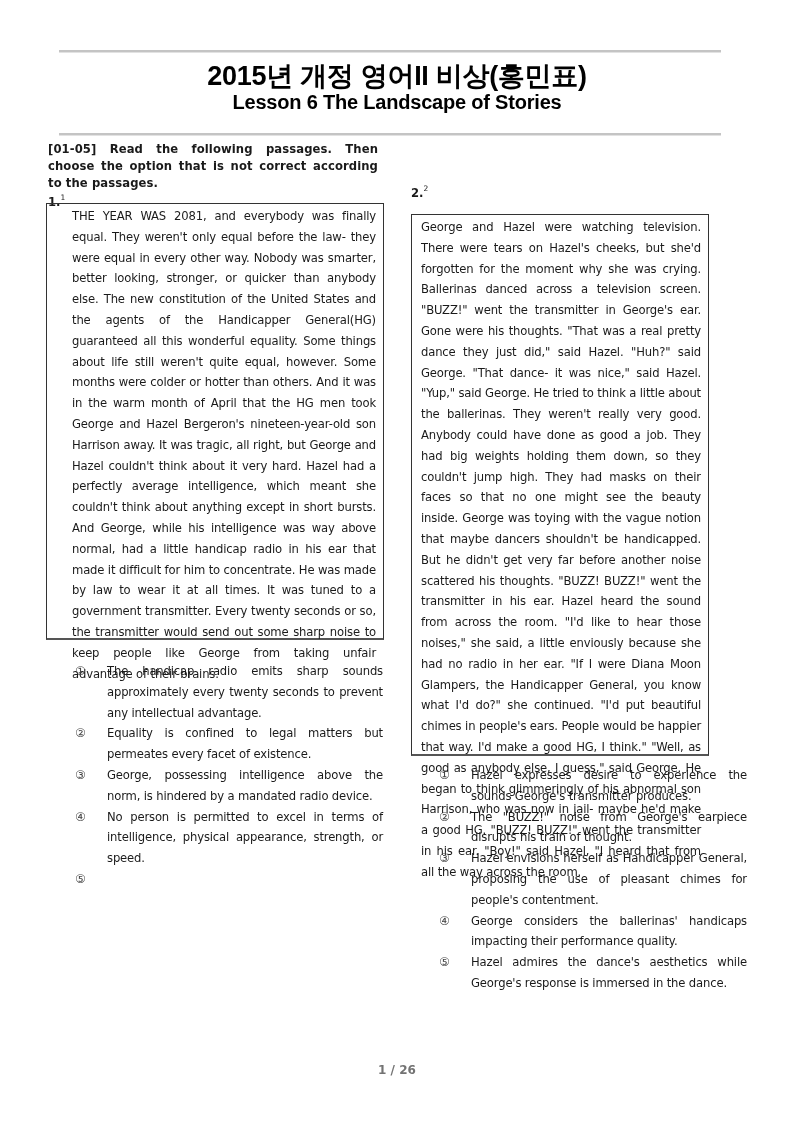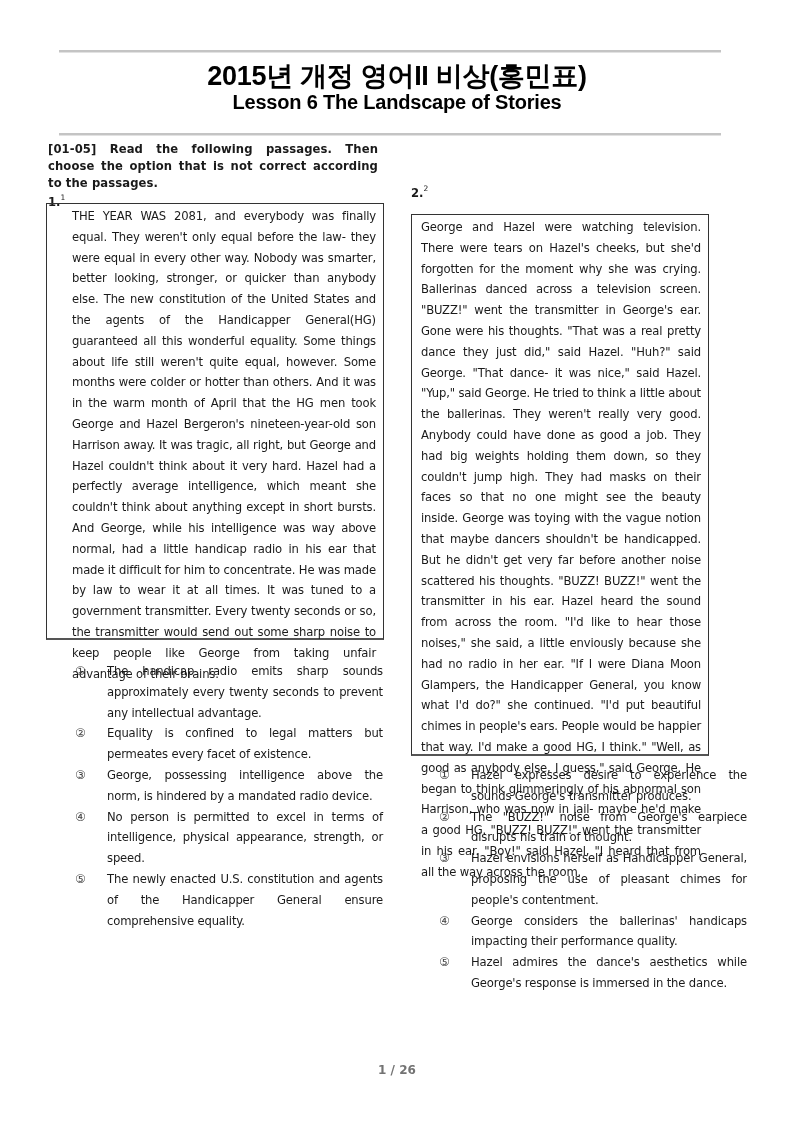--- a/index.html
+++ b/index.html
@@ -77,21 +77,20 @@
   <li>
       <span class="marker">③</span>
       <span class="text">George, possessing intelligence above the norm, is hindered by a mandated radio device.</span>
     </li>
   <li>
       <span class="marker">④</span>
       <span class="text">No person is permitted to excel in terms of intelligence, physical appearance, strength, or speed.</span>
     </li>
   <li>
       <span class="marker">⑤</span>
-      <span class="text">The newly enacted U.S. constitution and agents of the Handicapper General ensure comprehensive equality.</span>
     </li>
 </ul>
 
 <div class="qnum" style="left:411px; top:185px;">
   <span>2.</span><sup>2</sup>
 </div>
 <div class="passage-box" style="left:411px; top:214px; width:298px; height:542px;">
   <p>George and Hazel were watching television. There were tears on Hazel's cheeks, but she'd forgotten for the moment why she was crying. Ballerinas danced across a television screen. "BUZZ!" went the transmitter in George's ear. Gone were his thoughts. "That was a real pretty dance they just did," said Hazel. "Huh?" said George. "That dance- it was nice," said Hazel. "Yup," said George. He tried to think a little about the ballerinas. They weren't really very good. Anybody could have done as good a job. They had big weights holding them down, so they couldn't jump high. They had masks on their faces so that no one might see the beauty inside.   George was toying with the vague notion that maybe dancers shouldn't be handicapped. But he didn't get very far before another noise scattered his thoughts. "BUZZ! BUZZ!" went the transmitter in his ear. Hazel heard the sound from across the room. "I'd like to hear those noises," she said, a little enviously because she had no radio in her ear. "If I were Diana Moon Glampers, the Handicapper General, you know what I'd do?" she continued. "I'd put beautiful chimes in people's ears. People would be happier that way. I'd make a good HG, I think." "Well, as good as anybody else, I guess," said George. He began to think glimmeringly of his abnormal son Harrison, who was now in jail- maybe he'd make a good HG. "BUZZ! BUZZ!" went the transmitter in his ear. "Boy!" said Hazel, "I heard that from all the way across the room.</p>
 </div>
 <ul class="options" style="left:439px; top:765px; width:308px;">

